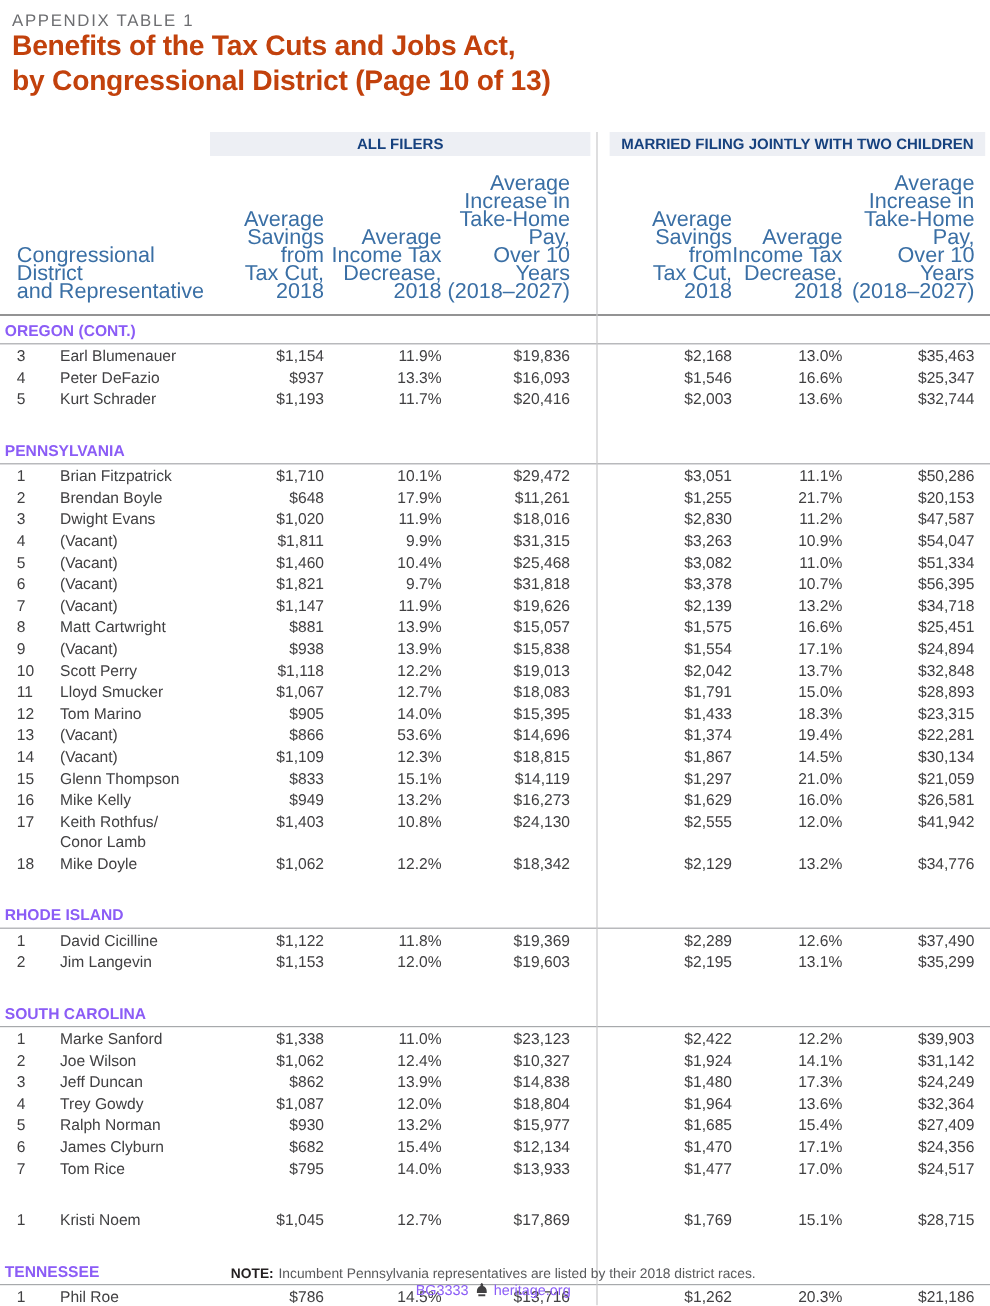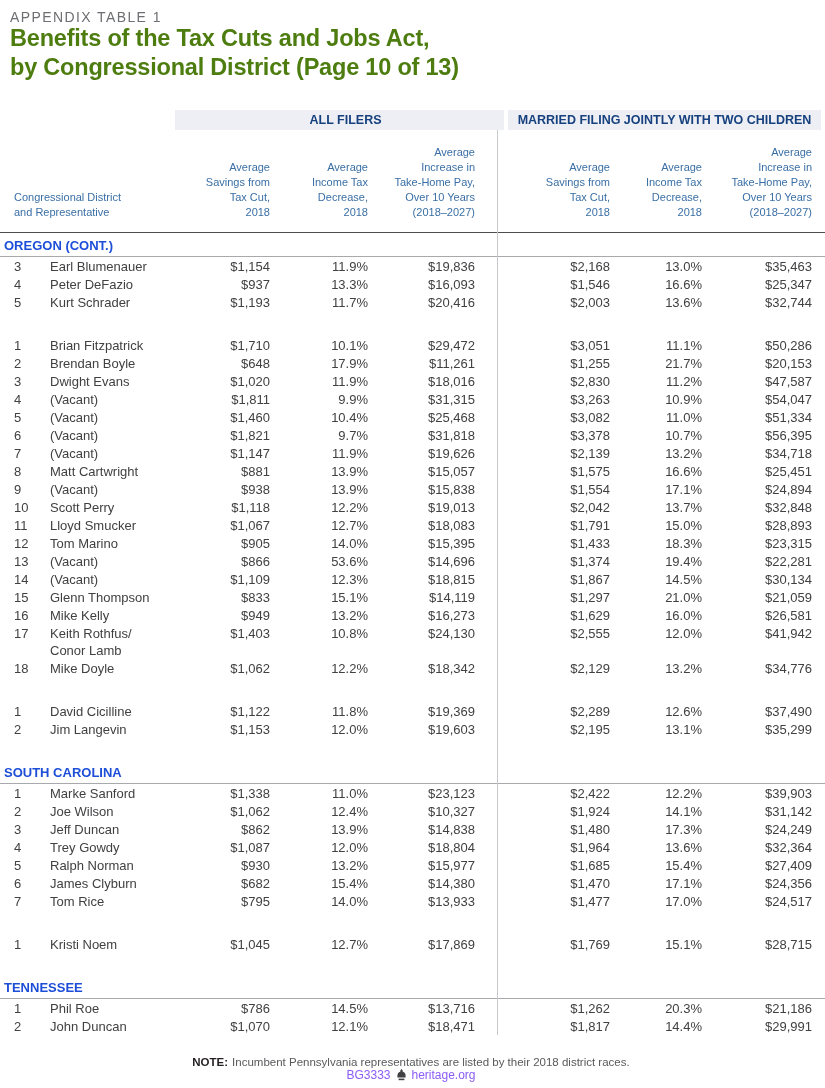--- a/index.html
+++ b/index.html
@@ -1,38 +1,38 @@
 <!DOCTYPE html>
 <html style="--header-blue: #3a6fa5; --group-navy: #16417e; --bar-bg: #edeff4; --body-text: #414042; --rule-gray: #a7a9ac; --rule-dark: #4d4d4f;"><head>
 <meta charset="utf-8">
 <style>
   html,body{margin:0;padding:0;background:#ffffff;font-family:"Liberation Sans",sans-serif;}
   .page{position:relative;width:825px;height:1088px;overflow:hidden;background:#fff;color:#414042;}
 
   .eyebrow{position:absolute;top:9px;left:10px;font-size:14px;letter-spacing:1.4px;color:#6d6e71;}
   .title{position:absolute;top:24px;left:10px;margin:0;font-size:23.5px;line-height:29px;
-         font-weight:bold;color:#4d7c0f;letter-spacing:-0.2px;white-space:pre-line;}
+         font-weight:bold;color:#c2410c;letter-spacing:-0.2px;white-space:pre-line;}
 
   .table-wrap{position:absolute;top:110px;left:0;width:825px;padding-top:20px;}
   .bar{position:absolute;top:0;height:20px;background:var(--bar-bg,#edeff4);
        color:var(--group-navy,#16417e);font-weight:bold;font-size:12.5px;line-height:20px;text-align:center;}
-  .bar.left{left:175px;width:317px;padding-left:12px;}
+  .bar.left{left:175px;width:317px;}
   .bar.right{left:508px;width:313px;}
   .vline{position:absolute;top:0;bottom:0;left:497px;width:1px;background:#c8c9cb;}
 
   .grid{display:grid;grid-template-columns:40px 125px 95px 98px 107px 35px 100px 92px 110px;padding-left:10px;}
   .col-headers{margin-top:15px;align-items:end;}
-  .ch{font-size:11px;line-height:15px;color:var(--header-blue,#3a6fa5);white-space:pre-line;}
+  .ch{font-size:18px;line-height:15px;color:var(--header-blue,#3a6fa5);white-space:pre-line;}
   .ch.district{grid-column:1/3;padding-left:4px;text-align:left;}
   .ch.num{text-align:right;}
 
   .table-body{margin-top:12px;border-top:1.5px solid var(--rule-dark,#4d4d4f);padding-top:3px;}
   .section{margin-top:25px;}
   .section:first-child{margin-top:0;}
-  .state-row{font-size:13px;font-weight:bold;color:#1d4ed8;padding:2px 0 3px 4px;
+  .state-row{font-size:13px;font-weight:bold;color:#8b5cf6;padding:2px 0 3px 4px;
              border-bottom:1px solid var(--rule-gray,#a7a9ac);}
   .row{font-size:13px;line-height:17px;align-items:start;}
   .row > div{padding-top:1px;color:var(--body-text,#414042);}
   .c0{padding-left:4px;}
   .c1{white-space:pre-line;}
   .num{text-align:right;}
   .gapc{}
 
   .footer{position:absolute;left:10px;right:13px;top:1056px;display:flex;
           justify-content:space-between;align-items:center;font-size:11.5px;color:#58595b;flex-direction:column;}
@@ -117,20 +117,21 @@
             <div class="num">$1,193</div>
             <div class="num">11.7%</div>
             <div class="num">$20,416</div>
             <div class="gapc"></div>
             <div class="num">$2,003</div>
             <div class="num">13.6%</div>
             <div class="num">$32,744</div>
           </div>
         </div>
         <div class="section">
+          <div class="state-row">PENNSYLVANIA</div>
           <div class="grid row">
             <div class="c0">1</div>
             <div class="c1">Brian Fitzpatrick</div>
             <div class="num">$1,710</div>
             <div class="num">10.1%</div>
             <div class="num">$29,472</div>
             <div class="gapc"></div>
             <div class="num">$3,051</div>
             <div class="num">11.1%</div>
             <div class="num">$50,286</div>
@@ -318,20 +319,21 @@
             <div class="num">$1,062</div>
             <div class="num">12.2%</div>
             <div class="num">$18,342</div>
             <div class="gapc"></div>
             <div class="num">$2,129</div>
             <div class="num">13.2%</div>
             <div class="num">$34,776</div>
           </div>
         </div>
         <div class="section">
+          <div class="state-row">RHODE ISLAND</div>
           <div class="grid row">
             <div class="c0">1</div>
             <div class="c1">David Cicilline</div>
             <div class="num">$1,122</div>
             <div class="num">11.8%</div>
             <div class="num">$19,369</div>
             <div class="gapc"></div>
             <div class="num">$2,289</div>
             <div class="num">12.6%</div>
             <div class="num">$37,490</div>
@@ -403,21 +405,21 @@
             <div class="gapc"></div>
             <div class="num">$1,685</div>
             <div class="num">15.4%</div>
             <div class="num">$27,409</div>
           </div>
           <div class="grid row">
             <div class="c0">6</div>
             <div class="c1">James Clyburn</div>
             <div class="num">$682</div>
             <div class="num">15.4%</div>
-            <div class="num">$14,380</div>
+            <div class="num">$12,134</div>
             <div class="gapc"></div>
             <div class="num">$1,470</div>
             <div class="num">17.1%</div>
             <div class="num">$24,356</div>
           </div>
           <div class="grid row">
             <div class="c0">7</div>
             <div class="c1">Tom Rice</div>
             <div class="num">$795</div>
             <div class="num">14.0%</div>

